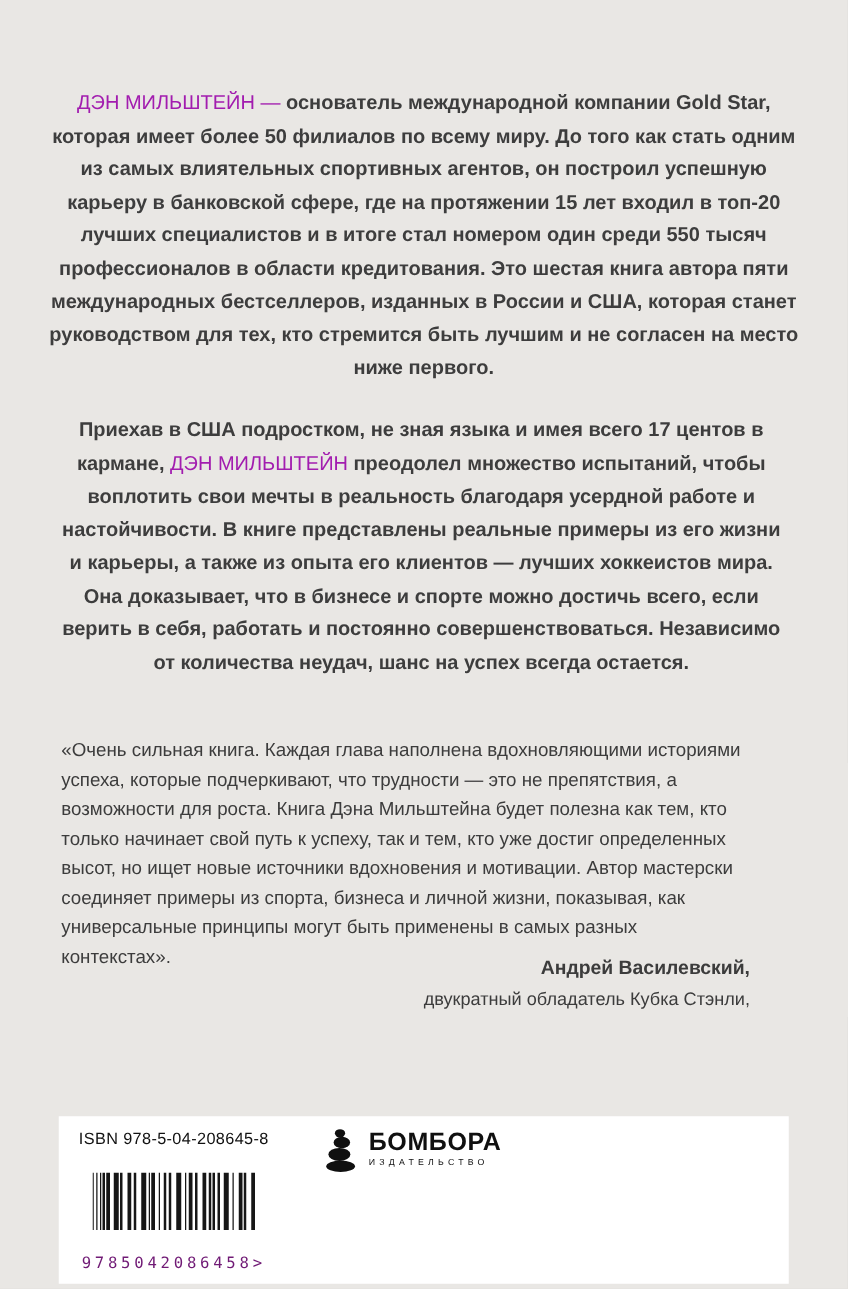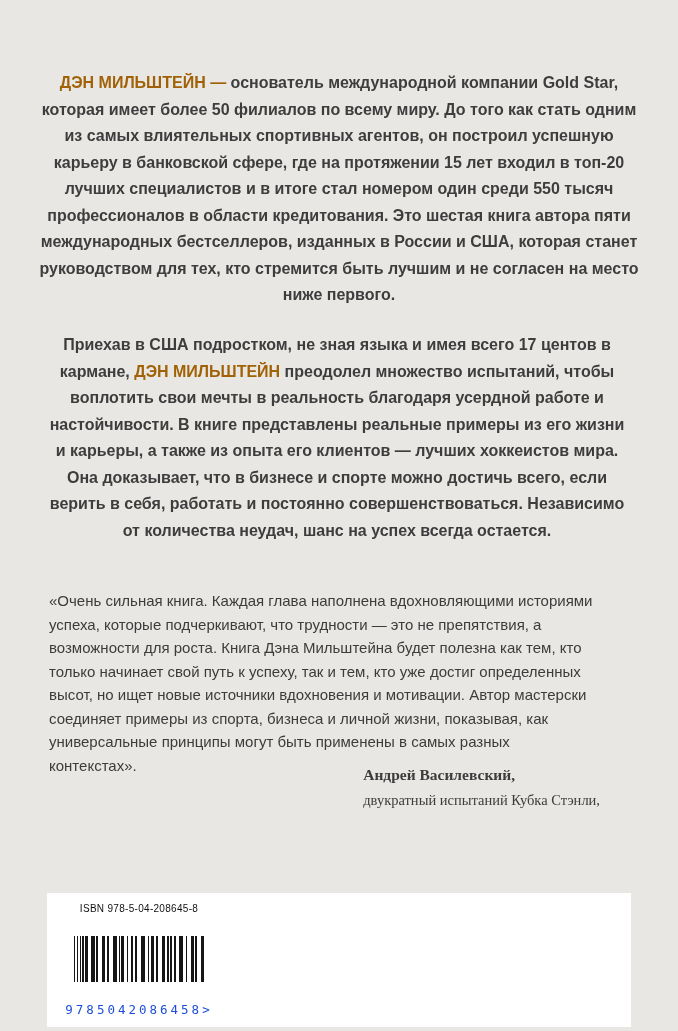--- a/index.html
+++ b/index.html
@@ -17,64 +17,64 @@
   .para {
     position:absolute;
     text-align:center;
     font-size:16px;
     line-height:26.5px;
     font-weight:600;
     color:#3d3d3d;
   }
   .para-1 { top:54px; left:38px; right:38px; }
   .para-2 { top:316px; left:44px; right:48px; }
-  .red { color:#a16207; font-weight:700; }
+  .red { color:#a21caf; font-weight:400; }
 
   .quote {
     position:absolute;
     top:574px; left:49px; width:545px;
     font-size:15px; line-height:23.5px;
     font-weight:400; color:#3c3c3c;
     text-align:left;
   }
 
   .attribution {
     position:absolute;
     top:764px; right:78px;
+    text-align:right;
     font-size:14.5px; line-height:21px;
     color:#3c3c3c;
-    font-family:Liberation Serif, serif;
   }
   .attr-name { font-weight:700; font-size:15.5px; margin-bottom:5px; }
 
   .footer-box {
     position:absolute;
     left:47px; right:47px; top:893px; height:118px;
     background:#ffffff;
     display:flex;
     align-items:stretch;
     padding:8px 14px 8px 12px;
   }
 
   .barcode-block {
     width:160px;
     display:flex; flex-direction:column;
     align-items:center; justify-content:space-between;
     padding:2px 0 2px;
   }
-  .isbn { font-size:10px; color:#111; white-space:nowrap; letter-spacing:0.3px; }
+  .isbn { font-size:13px; color:#111; white-space:nowrap; letter-spacing:0.3px; }
   .bars {
     height:46px; width:130px;
     font-size:0; white-space:nowrap; overflow:hidden;
     margin-top:3px;
   }
   .bars .bar { display:inline-block; height:100%; background:#161616; }
   .bars .sp  { background:transparent; }
   .bc-num {
-    font-size:12.5px; letter-spacing:3px; color:#1d4ed8;
+    font-size:12.5px; letter-spacing:3px; color:#701a75;
     white-space:nowrap; margin-top:2px;
     font-family:"DejaVu Sans Mono","Liberation Mono",monospace;
   }
 
   .pub-block { flex:1; padding-left:40px; padding-top:2px; }
   .logo-row { display:flex; align-items:flex-start; gap:9px; }
   .logo-icon svg { display:block; }
   .logo-text { display:flex; flex-direction:column; padding-top:1px; }
   .logo-name { font-size:20px; font-weight:700; color:#101010; letter-spacing:0.5px; line-height:20px; }
   .logo-sub  { font-size:7px; letter-spacing:3.4px; color:#101010; margin-top:3px; }
@@ -93,30 +93,44 @@
   <p class="para para-2">
     <span>Приехав в США подростком, не зная языка и имея всего 17 центов в кармане,</span>
     <span class="red">ДЭН МИЛЬШТЕЙН</span>
     <span>преодолел множество испытаний, чтобы воплотить свои мечты в реальность благодаря усердной работе и настойчивости. В книге представлены реальные примеры из его жизни и карьеры, а также из опыта его клиентов — лучших хоккеистов мира. Она доказывает, что в бизнесе и спорте можно достичь всего, если верить в себя, работать и постоянно совершенствоваться. Независимо от количества неудач, шанс на успех всегда остается.</span>
   </p>
 
   <p class="quote">«Очень сильная книга. Каждая глава наполнена вдохновляющими историями успеха, которые подчеркивают, что трудности — это не препятствия, а возможности для роста. Книга Дэна Мильштейна будет полезна как тем, кто только начинает свой путь к успеху, так и тем, кто уже достиг определенных высот, но ищет новые источники вдохновения и мотивации. Автор мастерски соединяет примеры из спорта, бизнеса и личной жизни, показывая, как универсальные принципы могут быть применены в самых разных контекстах».</p>
 
   <div class="attribution">
     <div class="attr-name">Андрей Василевский,</div>
-    <div class="attr-line">двукратный испытаний Кубка Стэнли,</div>
+    <div class="attr-line">двукратный обладатель Кубка Стэнли,</div>
   </div>
 
   <div class="footer-box">
 
     <div class="barcode-block">
       <div class="isbn">ISBN 978-5-04-208645-8</div>
       <div class="bars"><span class="bar" style="width: 1.4px;"></span><span class="bar sp" style="width: 1.4px;"></span><span class="bar" style="width: 1.4px;"></span><span class="bar sp" style="width: 1.4px;"></span><span class="bar" style="width: 1.4px;"></span><span class="bar sp" style="width: 1.4px;"></span><span class="bar" style="width: 1.4px;"></span><span class="bar sp" style="width: 1.4px;"></span><span class="bar" style="width: 2.8px;"></span><span class="bar sp" style="width: 2.8px;"></span><span class="bar" style="width: 4.2px;"></span><span class="bar sp" style="width: 1.4px;"></span><span class="bar" style="width: 1.4px;"></span><span class="bar sp" style="width: 4.2px;"></span><span class="bar" style="width: 2.8px;"></span><span class="bar sp" style="width: 2.8px;"></span><span class="bar" style="width: 1.4px;"></span><span class="bar sp" style="width: 4.2px;"></span><span class="bar" style="width: 4.2px;"></span><span class="bar sp" style="width: 1.4px;"></span><span class="bar" style="width: 1.4px;"></span><span class="bar sp" style="width: 1.4px;"></span><span class="bar" style="width: 2.8px;"></span><span class="bar sp" style="width: 2.8px;"></span><span class="bar" style="width: 1.4px;"></span><span class="bar sp" style="width: 2.8px;"></span><span class="bar" style="width: 1.4px;"></span><span class="bar sp" style="width: 2.8px;"></span><span class="bar" style="width: 1.4px;"></span><span class="bar sp" style="width: 4.2px;"></span><span class="bar" style="width: 4.2px;"></span><span class="bar sp" style="width: 2.8px;"></span><span class="bar" style="width: 1.4px;"></span><span class="bar sp" style="width: 1.4px;"></span><span class="bar" style="width: 2.8px;"></span><span class="bar sp" style="width: 2.8px;"></span><span class="bar" style="width: 1.4px;"></span><span class="bar sp" style="width: 4.2px;"></span><span class="bar" style="width: 2.8px;"></span><span class="bar sp" style="width: 2.8px;"></span><span class="bar" style="width: 1.4px;"></span><span class="bar sp" style="width: 1.4px;"></span><span class="bar" style="width: 1.4px;"></span><span class="bar sp" style="width: 2.8px;"></span><span class="bar" style="width: 1.4px;"></span><span class="bar sp" style="width: 2.8px;"></span><span class="bar" style="width: 4.2px;"></span><span class="bar sp" style="width: 2.8px;"></span><span class="bar" style="width: 1.4px;"></span><span class="bar sp" style="width: 4.2px;"></span><span class="bar" style="width: 2.8px;"></span><span class="bar sp" style="width: 1.4px;"></span><span class="bar" style="width: 1.4px;"></span><span class="bar sp" style="width: 4.2px;"></span><span class="bar" style="width: 4.2px;"></span></div>
       <div class="bc-num">
         <span>9785042086458</span><span>&gt;</span>
       </div>
     </div>
 
     <div class="pub-block">
+      <div class="logo-row">
+        <span class="logo-icon">
+          <svg width="27" height="35" viewBox="0 0 27 35" xmlns="http://www.w3.org/2000/svg" fill="#101010">
+            <ellipse cx="13.5" cy="30" rx="11.5" ry="4.6"></ellipse>
+            <ellipse cx="12.5" cy="20.5" rx="8.8" ry="5.2"></ellipse>
+            <ellipse cx="14.5" cy="11" rx="6.6" ry="4.6"></ellipse>
+            <ellipse cx="13" cy="3.6" rx="4.1" ry="3.3"></ellipse>
+          </svg>
+        </span>
+        <span class="logo-text">
+          <span class="logo-name">БОМБОРА</span>
+          <span class="logo-sub">ИЗДАТЕЛЬСТВО</span>
+        </span>
+      </div>
     </div>
 
   </div>
 </div>
 
 </body></html>

